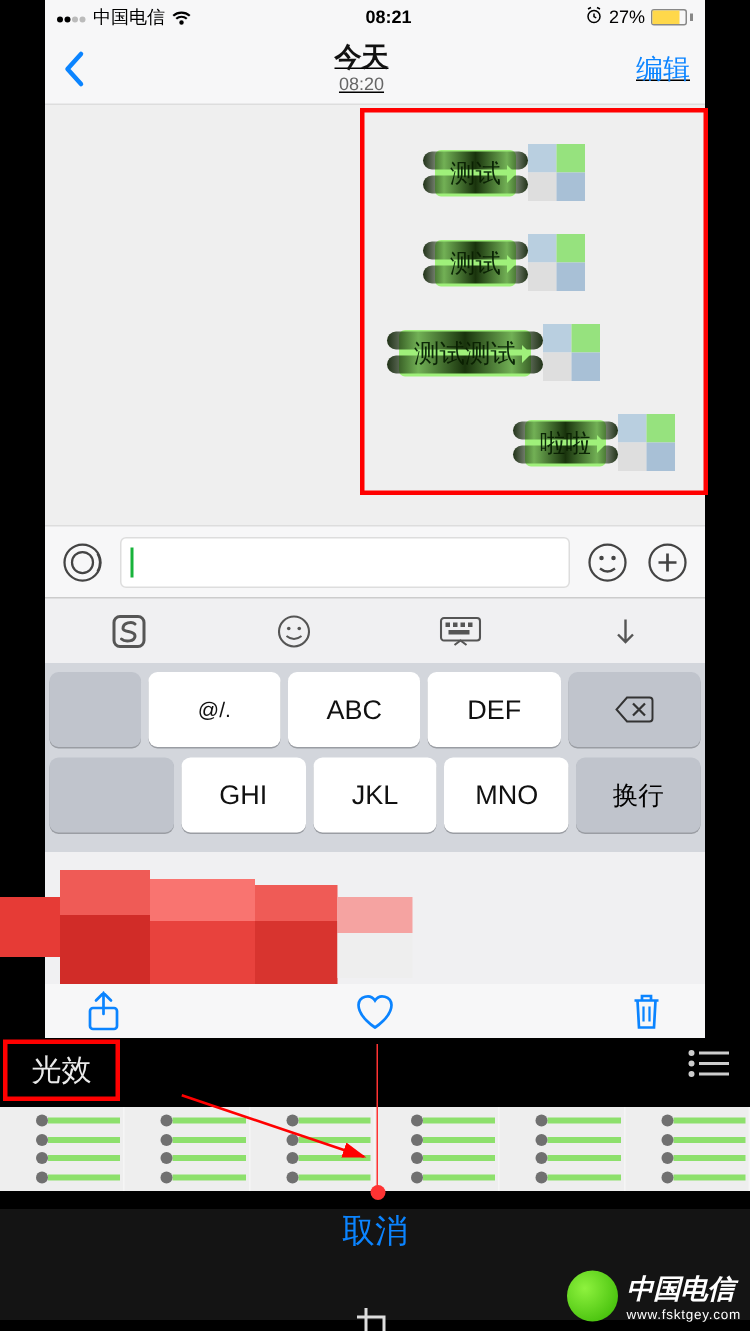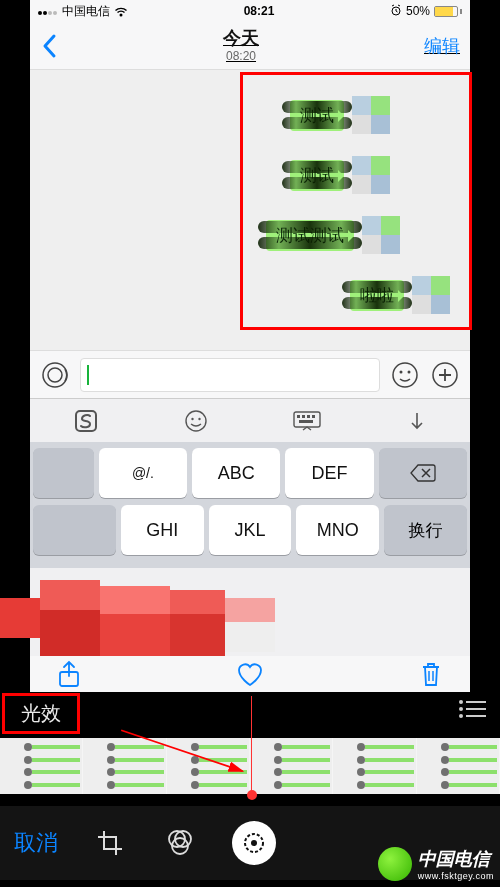--- a/index.html
+++ b/index.html
@@ -58,21 +58,21 @@
   .action-row svg { display:block;}
   .effects-row { position:absolute; left:0; top:694px; width:500px; height:38px; background:#000; display:flex; align-items:center;}
   .effects-label-box { margin-left:2px; padding:4px 16px; color:#eaeaea; font-size:20px; border:3px solid #f00;}
   .hamburger { position:absolute; right:14px; top:699px; color:#ccc;}
   .filmstrip { position:absolute; left:0; top:738px; width:500px; height:56px; background:#fff; display:flex;}
   .filmstrip .frame { flex:1; border-right:1px solid rgba(255,255,255,.4); background:#eee; position:relative; display:flex; flex-direction:column; justify-content:space-evenly; align-items:flex-end; padding-right:2px;}
   .filmstrip .frame .fb { width:60%; height:4px; background:#8de06c; margin:1px 0; position:relative;}
   .filmstrip .frame .fb:before{ content:""; position:absolute; left:-8px; top:-2px; width:8px; height:8px; background:#707070; border-radius:50%;}
   .strip-line { position:absolute; left:251px; top:696px; width:1px; height:98px; background:#f33;}
   .knob { position:absolute; left:247px; top:790px; width:10px; height:10px; background:#f33; border-radius:50%;}
-  .toolstrip { position:absolute; left:0; top:806px; width:500px; height:74px; background:#141414; display:flex; align-items:center; padding:0 14px; gap:34px;}
+  .toolstrip { position:absolute; left:0; top:806px; width:500px; height:74px; background:#141414; display:flex; align-items:center; padding:0 14px; gap:34px;flex-direction:column;}
   .cancel { color:#0b84ff; font-size:22px; }
   .tool { width:36px; height:36px; display:flex; align-items:center; justify-content:center; color:#ddd;}
   .tool.active { background:#fff; border-radius:50%; color:#111; width:44px; height:44px;}
   .watermark { position:absolute; right:6px; bottom:6px; display:flex; align-items:center; gap:6px; color:#fff; font-size:18px; font-style:italic; font-weight:600;}
   .wm-badge { width:34px; height:34px; border-radius:50%; background:radial-gradient(circle at 35% 35%, #8ef23e, #35b400);}
   .arrow-line { position:absolute; left:80px; top:726px; width:280px; height:120px; pointer-events:none;}
 </style>
 </head>
 <body>
 
@@ -87,21 +87,21 @@
           </svg>
       </span>
     </div>
     <div style="font-weight:600;">08:21</div>
     <div class="status-right">
       <span><svg width="12" height="12" viewBox="0 0 12 12">
             <circle cx="6" cy="7" r="4" stroke="#000" fill="none"></circle>
             <path d="M6 5v2l1.5 1" stroke="#000" fill="none"></path>
             <path d="M2 2l2-1M10 2l-2-1" stroke="#000"></path>
           </svg></span>
-      <span>50%</span>
+      <span>27%</span>
       <span class="battery">
           <span class="battery-body">
             <span class="battery-fill"></span>
           </span>
           <span class="battery-cap"></span>
         </span>
     </div>
   </div>
 
   <div class="nav-bar">

